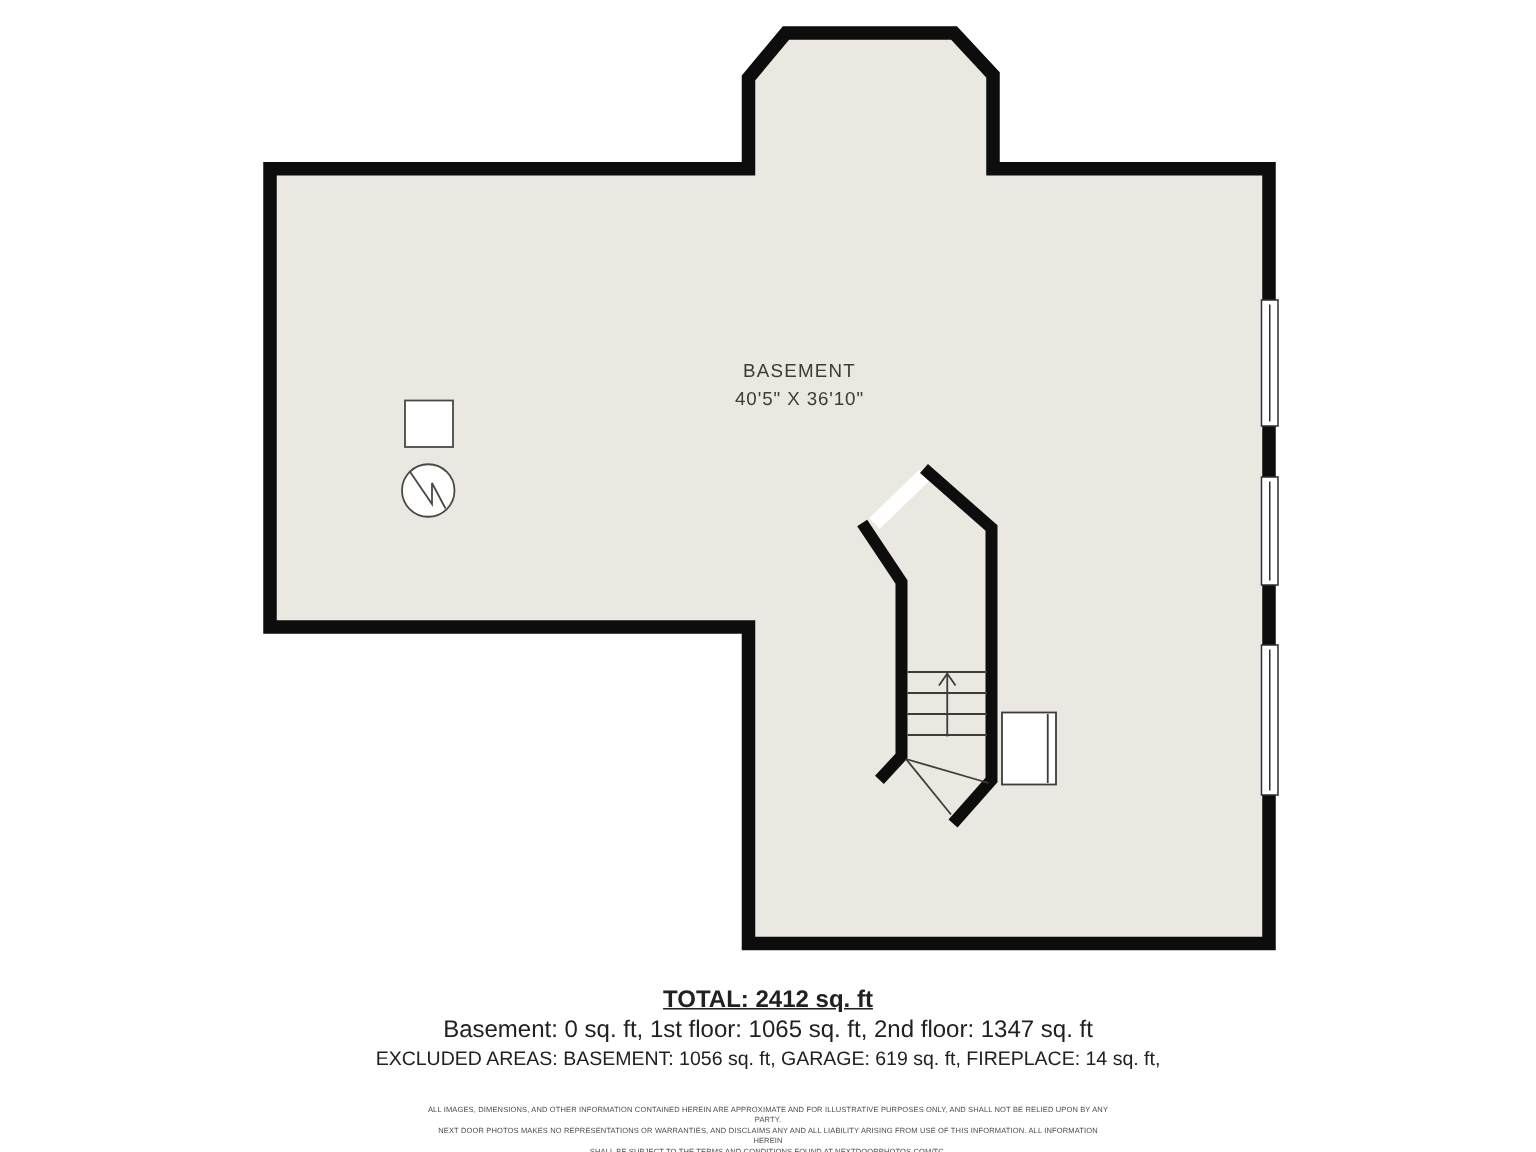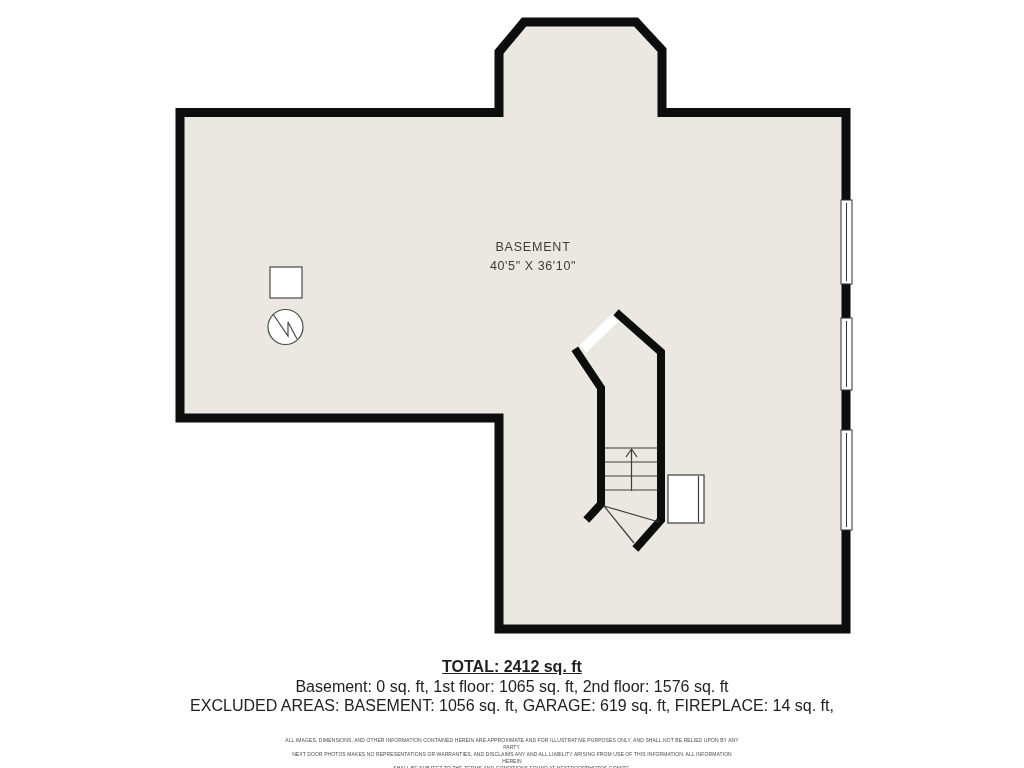--- a/index.html
+++ b/index.html
@@ -17,21 +17,21 @@
   }
   .room-dims {
     position: absolute; left: 433px; top: 259px; width: 200px;
     text-align: center; font-size: 12.5px; letter-spacing: 0.6px;
     color: #3d3c37; font-weight: 400;
   }
 
   .summary { position: absolute; left: 0; top: 656px; width: 1024px; text-align: center; color: #212121; }
   .summary .total { font-size: 16px; font-weight: 700; line-height: 21px; text-decoration: underline; }
   .summary .floors { font-size: 16px; line-height: 19px; }
-  .summary .excluded1 { font-size: 16px; line-height: 19px; }
+  .summary .excluded1 { font-size: 13px; line-height: 19px; }
   .summary .excluded2 { font-size: 16px; line-height: 19px; }
 
   .disclaimer {
     position: absolute; left: 282px; top: 737px; width: 460px;
     text-align: center; font-size: 5px; line-height: 7px; color: #4b4b4b;
     letter-spacing: 0.1px;
   }
 </style>
 </head>
 <body>
@@ -85,21 +85,21 @@
       <circle cx="285.5" cy="327" r="17.5" fill="#ffffff"></circle>
       <polyline points="273,314 288,336 288,322 297,339"></polyline>
     </g>
   </svg>
 
   <div class="room-label">BASEMENT</div>
   <div class="room-dims">40'5" X 36'10"</div>
 
   <div class="summary">
     <div class="total">TOTAL: 2412 sq. ft</div>
-    <div class="floors">Basement: 0 sq. ft, 1st floor: 1065 sq. ft, 2nd floor: 1576 sq. ft</div>
+    <div class="floors">Basement: 0 sq. ft, 1st floor: 1065 sq. ft, 2nd floor: 1347 sq. ft</div>
     <div class="excluded1">EXCLUDED AREAS: BASEMENT: 1056 sq. ft, GARAGE: 619 sq. ft, FIREPLACE: 14 sq. ft,</div>
   </div>
 
   <div class="disclaimer">
     <div>ALL IMAGES, DIMENSIONS, AND OTHER INFORMATION CONTAINED HEREIN ARE APPROXIMATE AND FOR ILLUSTRATIVE PURPOSES ONLY, AND SHALL NOT BE RELIED UPON BY ANY PARTY.</div>
     <div>NEXT DOOR PHOTOS MAKES NO REPRESENTATIONS OR WARRANTIES, AND DISCLAIMS ANY AND ALL LIABILITY ARISING FROM USE OF THIS INFORMATION. ALL INFORMATION HEREIN</div>
     <div>SHALL BE SUBJECT TO THE TERMS AND CONDITIONS FOUND AT NEXTDOORPHOTOS.COM/TC.</div>
   </div>
 
 </div>

